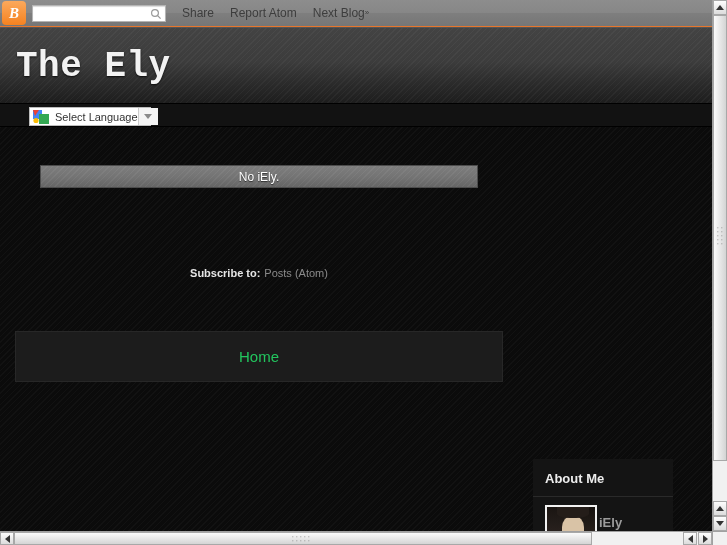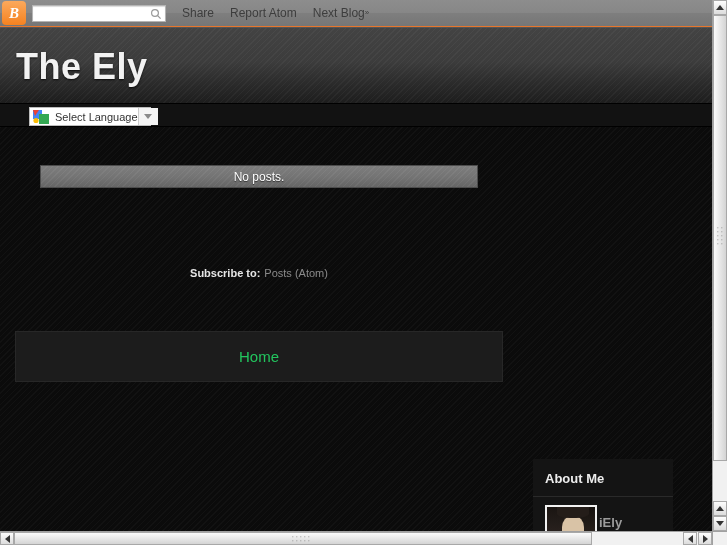--- a/index.html
+++ b/index.html
@@ -104,21 +104,21 @@
         rgba(0,0,0,0) 4px),
       linear-gradient(to bottom, #434343 0%, #3c3c3c 45%, #2c2c2c 72%, #1d1d1d 100%);
     border-top: 1px solid #555;
     box-sizing: border-box;
   }
   #blog-title {
     position: absolute;
     left: 16px;
     top: 21px;
     margin: 0;
-    font-family: Liberation Sans, sans-serif;
+    font-family: Liberation Mono, monospace;
     font-weight: bold;
     font-size: 36px;
     line-height: 1;
     color: #f2f2f2;
     letter-spacing: 0.5px;
     text-shadow: 0 1px 2px rgba(0,0,0,0.8);
   }
 
   
   #translate-bar {
@@ -404,21 +404,21 @@
         <div id="gt-arrow">
             <span class="tri"></span>
           </div>
       </div>
     </div>
 
     <div id="content-wrap">
 
       <div id="main-col">
 
-        <div id="no-posts">No posts.</div>
+        <div id="no-posts">No iEly.</div>
 
         <div id="home-block">
           <a id="home-link">Home</a>
         </div>
 
         <div id="subscribe-line">
           <span id="subscribe-label">Subscribe to:</span><a id="subscribe-link">Posts (Atom)</a>
         </div>
       </div>
 

